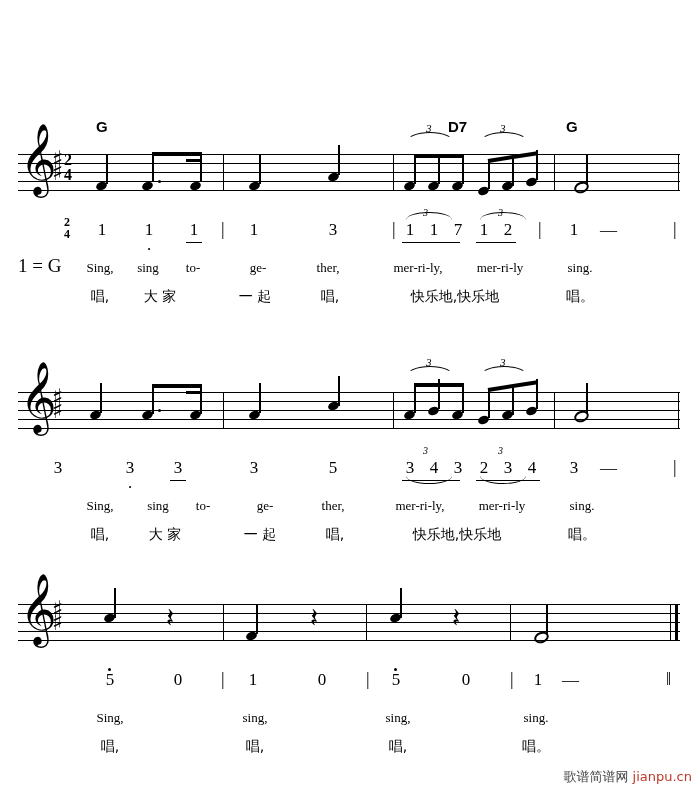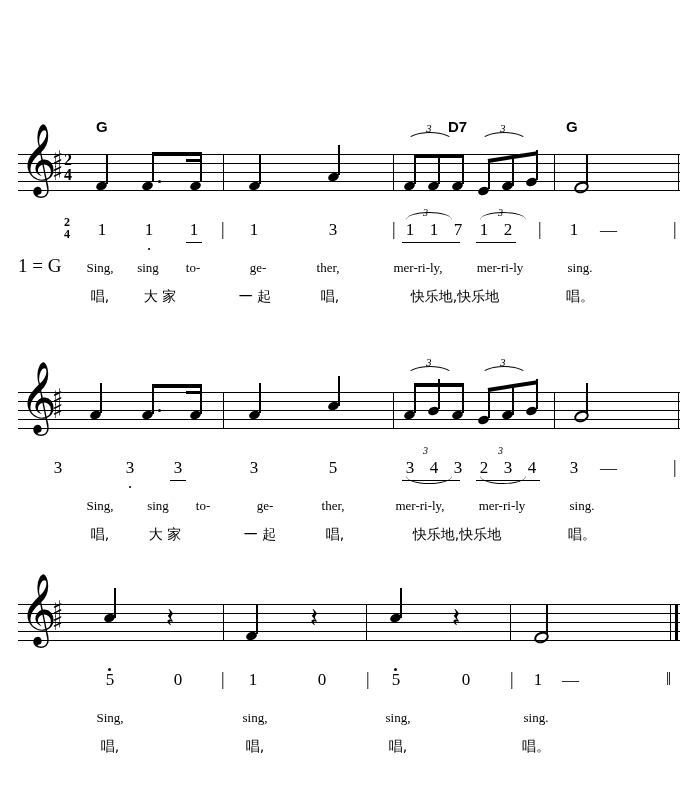--- a/index.html
+++ b/index.html
@@ -568,14 +568,18 @@
     </div>
 
     <div class="lyric">
       <div class="ly ly-cn" style="left:92px;">唱,</div>
       <div class="ly ly-cn" style="left:237px;">唱,</div>
       <div class="ly ly-cn" style="left:380px;">唱,</div>
       <div class="ly ly-cn" style="left:518px;">唱。</div>
     </div>
   </div>
 
+  <div class="footer">
+    <span>歌谱简谱网</span>
+    <span class="site">jianpu.cn</span>
+  </div>
 
 </div>
 
 </body></html>

